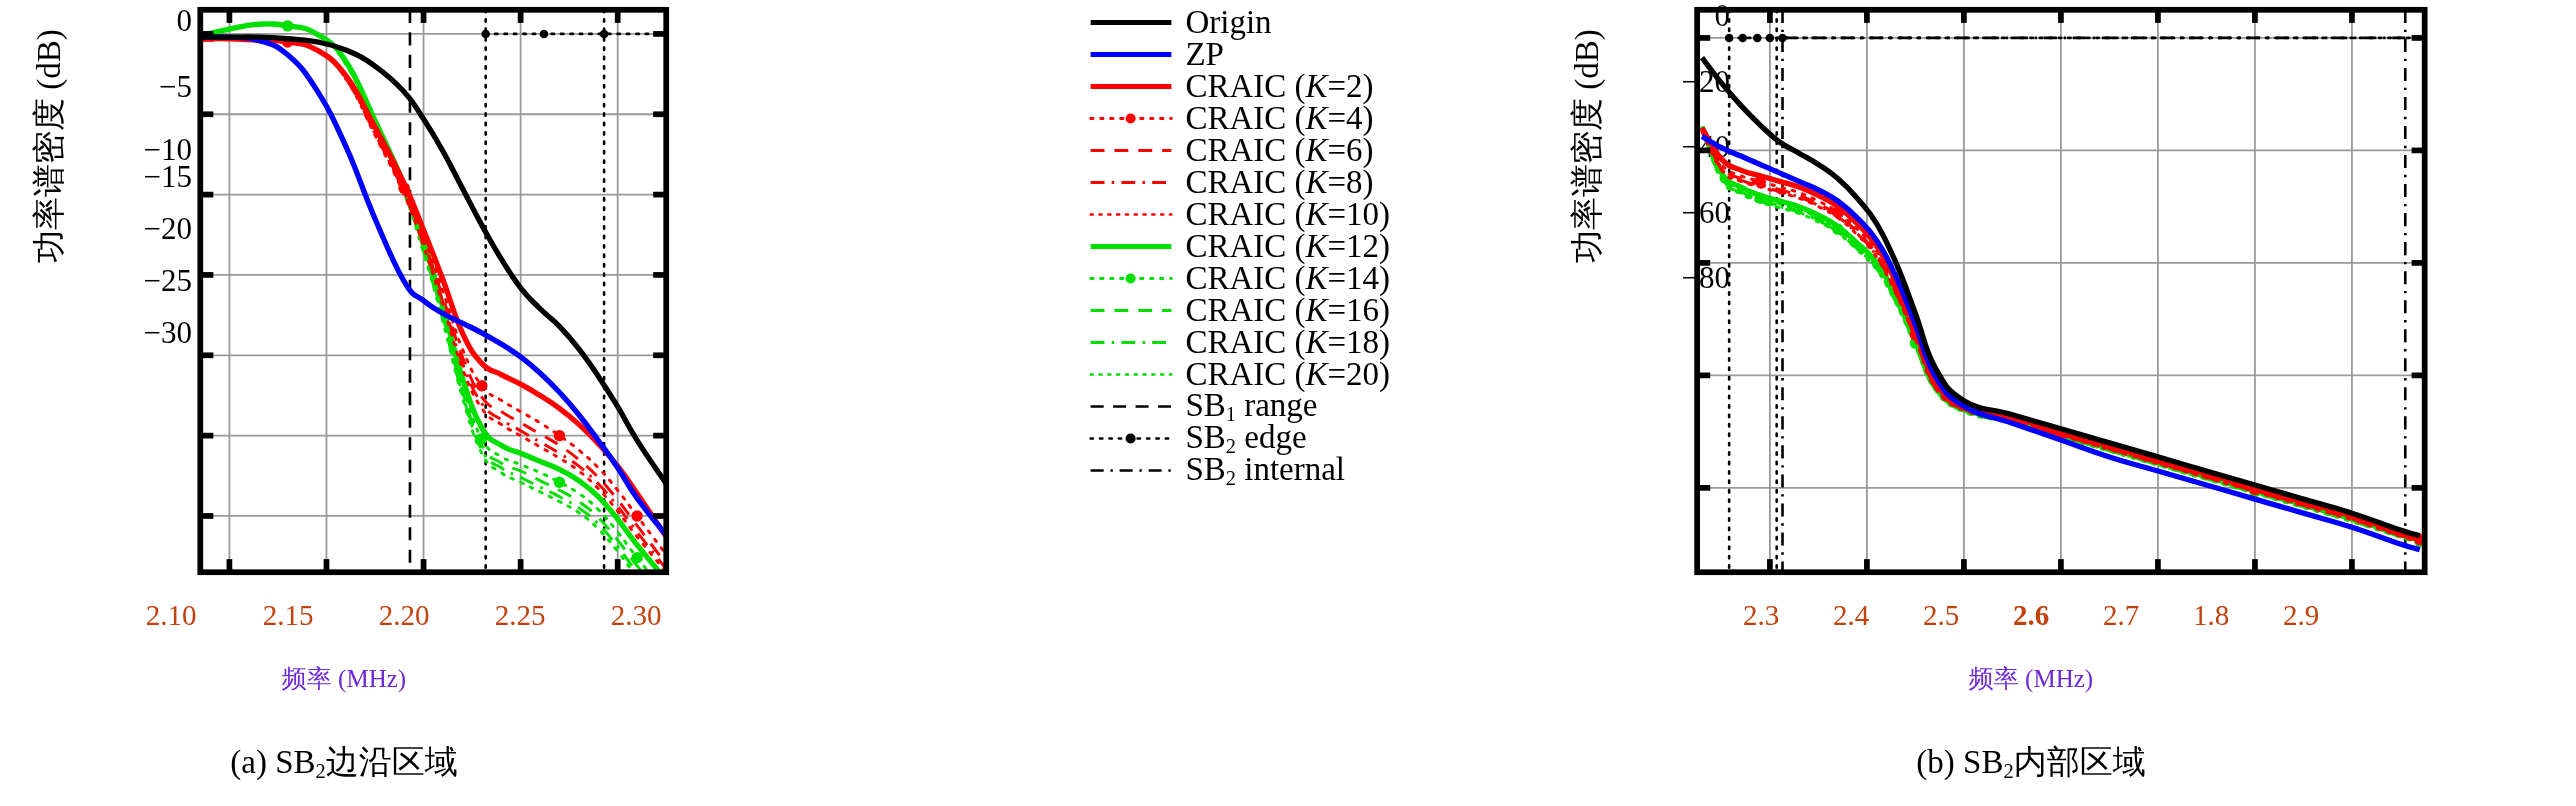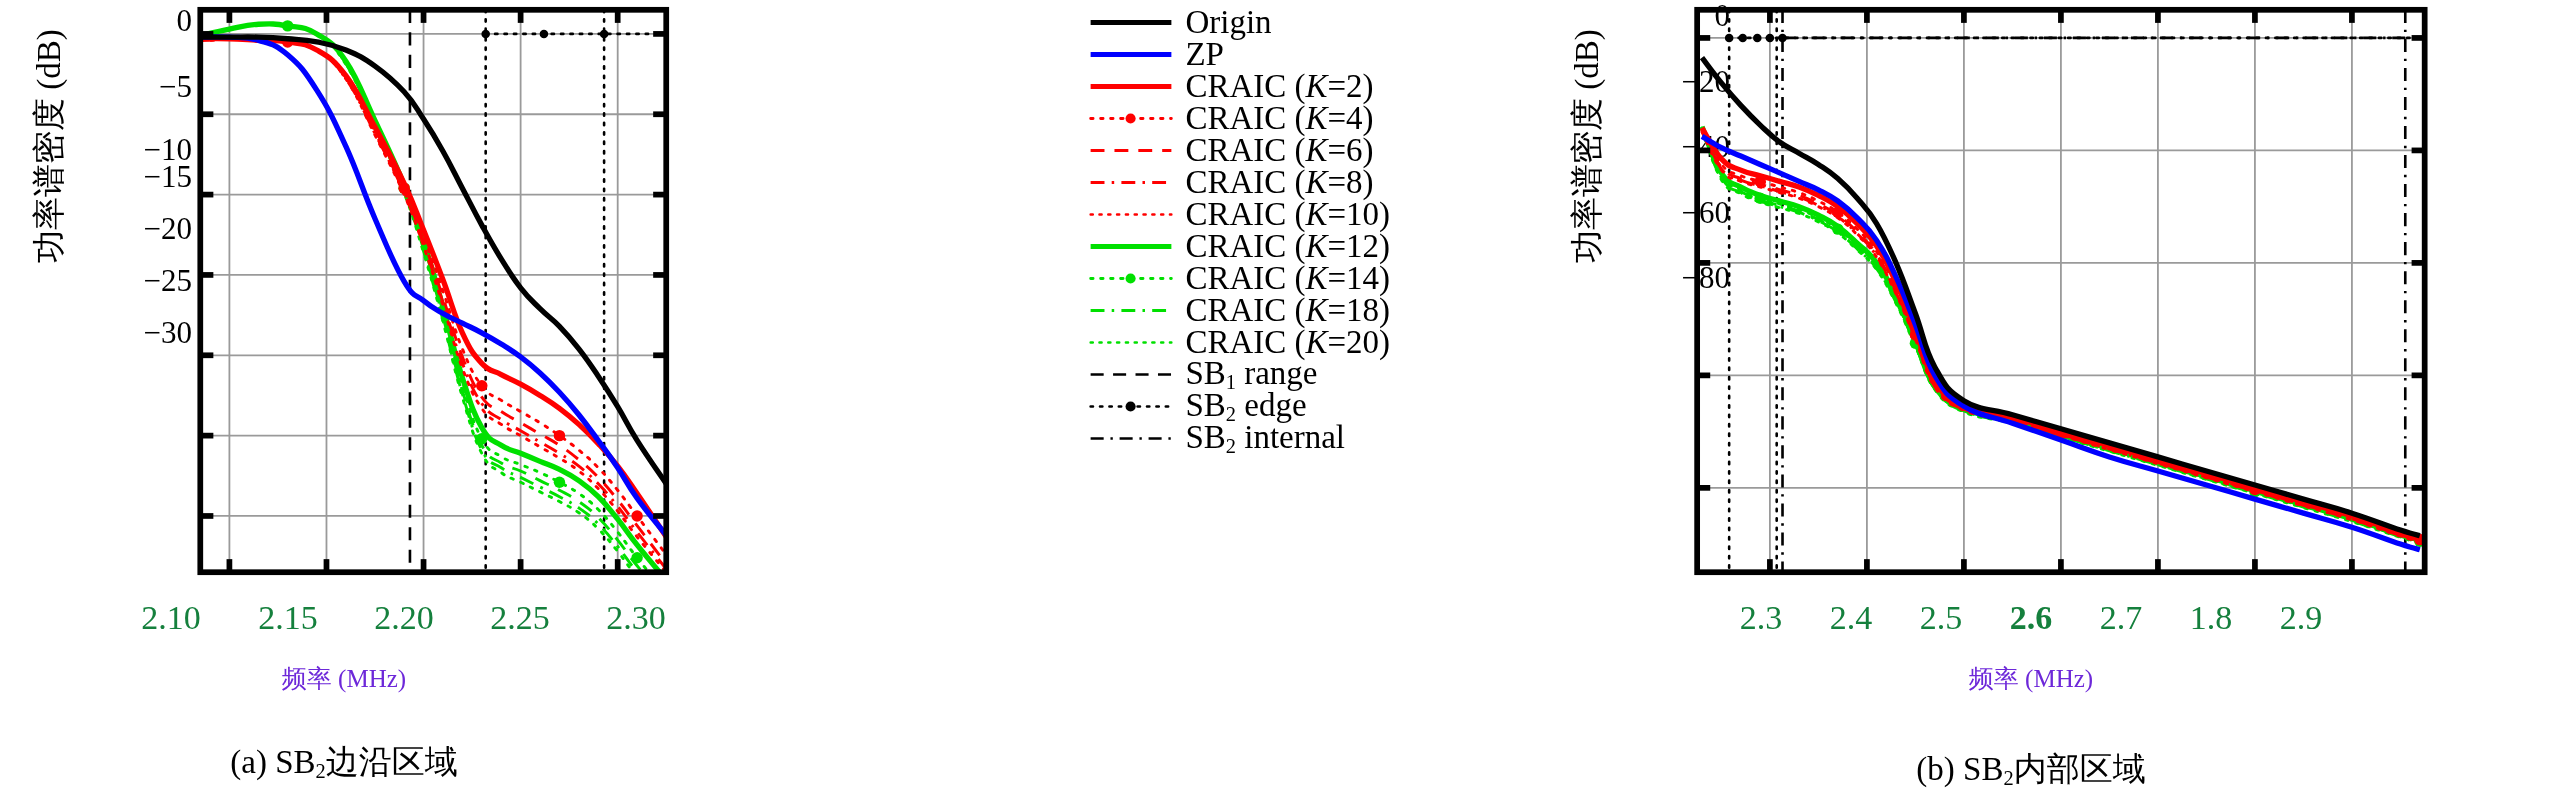--- a/index.html
+++ b/index.html
@@ -34,22 +34,22 @@
   }
   .ytick{
     position:absolute;
     font-size:31px;
     color:#000;
     text-align:right;
     white-space:nowrap;
   }
   .xtick{
     position:absolute;
-    font-size:34px;
-    color:#15803d;
+    font-size:29px;
+    color:#c2410c;
     text-align:center;
     white-space:nowrap;
   }
   .axes-svg{position:absolute;left:0;top:0;display:block;}
 
   
   #legend{position:absolute;}
   .legend-row{
     position:relative;
     height:32px;
@@ -248,20 +248,28 @@
         <div class="legend-text"><span>CRAIC (</span><i>K</i><span>=12)</span></div>
       </div>
       <div class="legend-row">
         <div class="legend-sample">
           <svg width="86" height="31" viewBox="0 0 105 38">
             <line x1="3" y1="19" x2="102" y2="19" stroke="#00e000" stroke-width="3.4" fill="none" stroke-linecap="round" stroke-linejoin="round" stroke-dasharray="3.06,9.18"></line>
             <circle cx="52" cy="19" r="6.2" fill="#00e000"></circle>
           </svg>
         </div>
         <div class="legend-text"><span>CRAIC (</span><i>K</i><span>=14)</span></div>
+      </div>
+      <div class="legend-row">
+        <div class="legend-sample">
+          <svg width="86" height="31" viewBox="0 0 105 38">
+            <line x1="3" y1="19" x2="102" y2="19" stroke="#00e000" stroke-width="3.4" fill="none" stroke-linecap="butt" stroke-linejoin="round" stroke-dasharray="17,12.24"></line>
+          </svg>
+        </div>
+        <div class="legend-text"><span>CRAIC (</span><i>K</i><span>=16)</span></div>
       </div>
       <div class="legend-row">
         <div class="legend-sample">
           <svg width="86" height="31" viewBox="0 0 105 38">
             <line x1="3" y1="19" x2="102" y2="19" stroke="#00e000" stroke-width="3.4" fill="none" stroke-linecap="butt" stroke-linejoin="round" stroke-dasharray="17,8.84,3.06,8.84"></line>
           </svg>
         </div>
         <div class="legend-text"><span>CRAIC (</span><i>K</i><span>=18)</span></div>
       </div>
       <div class="legend-row">
@@ -398,17 +406,17 @@
     <div class="xtick" style="left:158px;top:599px;width:98px;">2.3</div>
     <div class="xtick" style="left:248px;top:599px;width:98px;">2.4</div>
     <div class="xtick" style="left:338px;top:599px;width:98px;">2.5</div>
     <div class="xtick" style="left:428px;top:599px;width:98px;font-weight:bold;">2.6</div>
     <div class="xtick" style="left:518px;top:599px;width:98px;">2.7</div>
     <div class="xtick" style="left:608px;top:599px;width:98px;">1.8</div>
     <div class="xtick" style="left:698px;top:599px;width:98px;">2.9</div>
 
     <div class="xlabel" style="left:256px;top:662px;width:442px;">频率 (MHz)</div>
 
-    <div class="caption" style="left:256px;top:740px;width:442px;margin-top:7px;"><span>(b) SB</span><sub>2</sub><span>内部区域</span></div>
+    <div class="caption" style="left:256px;top:740px;width:442px;"><span>(b) SB</span><sub>2</sub><span>内部区域</span></div>
   </div>
 
 </div>
 
 
 </body></html>

